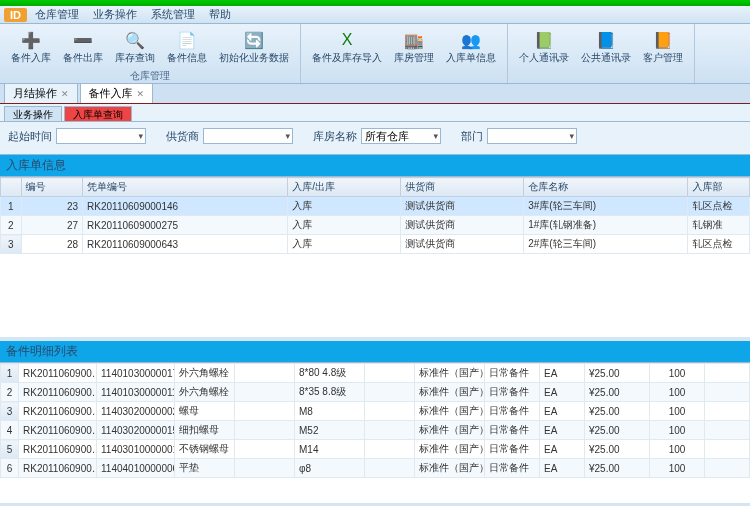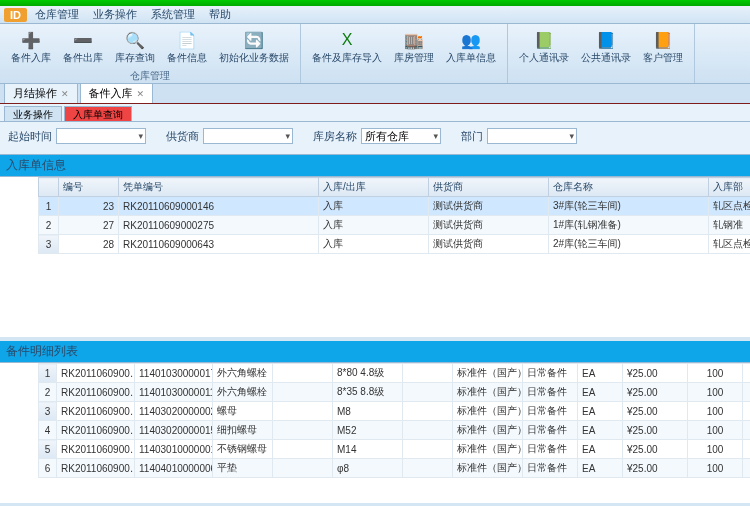--- a/index.html
+++ b/index.html
@@ -22,21 +22,21 @@
 .subtabs { background: #e8f2fb; height: 18px; display: flex; padding: 2px 4px 0; border-bottom: 1px solid #9bb8d3; }
 .subtab { padding: 1px 8px; border: 1px solid #9bb8d3; border-bottom: none; margin-right: 2px; background: #d0e3f3; cursor: pointer; font-size: 10px; }
 .subtab.active { background: #ef4444; }
 .filters { background: #e8f2fb; padding: 6px 8px; border-bottom: 1px solid #9bb8d3; }
 .filter-row { display: flex; align-items: center; gap: 4px; margin-bottom: 4px; }
 .filter-row label { color: #2a4a6a; white-space: nowrap; }
 .filter-row input, .filter-row select { border: 1px solid #9bb8d3; height: 16px; background: #fff; }
 .dd { width: 90px; height: 16px; border: 1px solid #9bb8d3; background: #fff; display: inline-flex; justify-content: flex-end; align-items: center; padding: 0 2px; }
 .dd::after { content: "▾"; color: #555; font-size: 9px; }
 .section-label { background: #0ea5e9; padding: 2px 6px; color: #2a4a6a; font-size: 12px; border-bottom: 1px solid #9bb8d3; }
-.grid { background: #fff; padding-left: 38px; }
+.grid { background: #fff; }
 .grid table { width: 100%; border-collapse: collapse; table-layout: fixed; }
 .grid th { background: linear-gradient(#f0f5fa,#dce8f4); border: 1px solid #c0d0e0; padding: 2px 4px; text-align: left; color: #2a4a6a; font-weight: normal; font-size: 10px; white-space: nowrap; overflow: hidden; }
 .grid td { border: 1px solid #e0e8f0; padding: 2px 4px; color: #333; font-size: 10px; white-space: nowrap; overflow: hidden; }
 .grid tr.sel td { background: #d0e8ff; }
 .grid tr.alt td { background: #f4f9fd; }
 .rownum { background: linear-gradient(#f0f5fa,#dce8f4); text-align: center; color: #555; width: 20px; }
 .main-grid { height: 160px; overflow: auto; }
 .detail-grid { height: 140px; overflow: auto; }
 .price { color: #c00; text-align: left; }
 .qty { text-align: center; color: #06c; }

